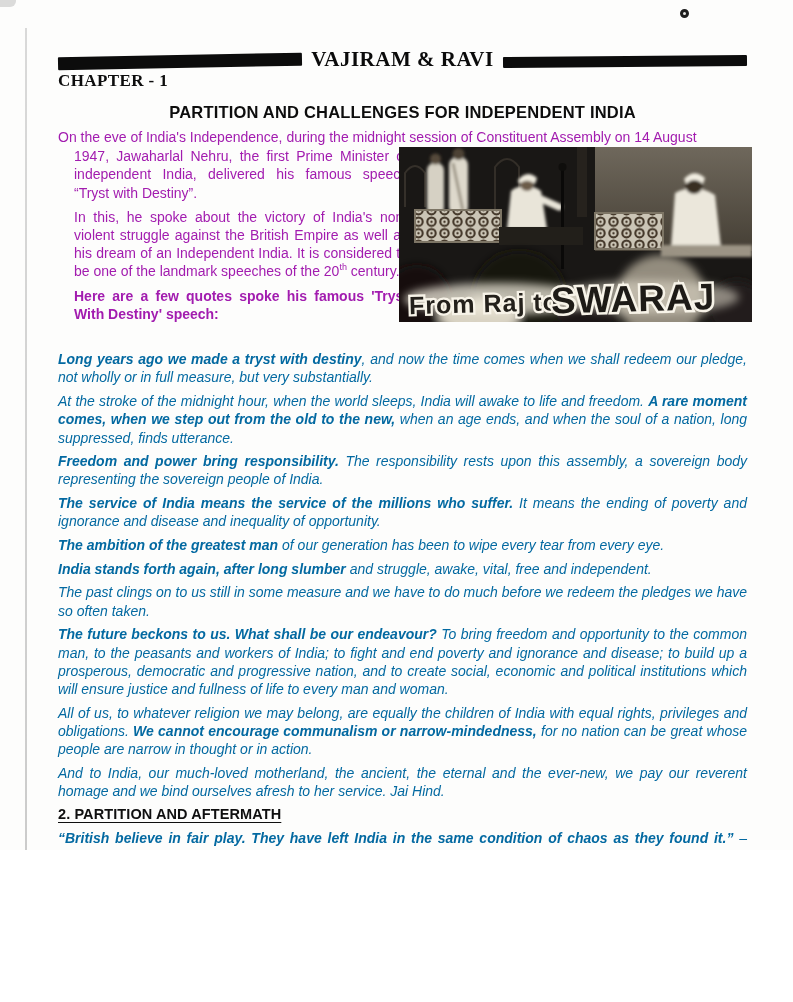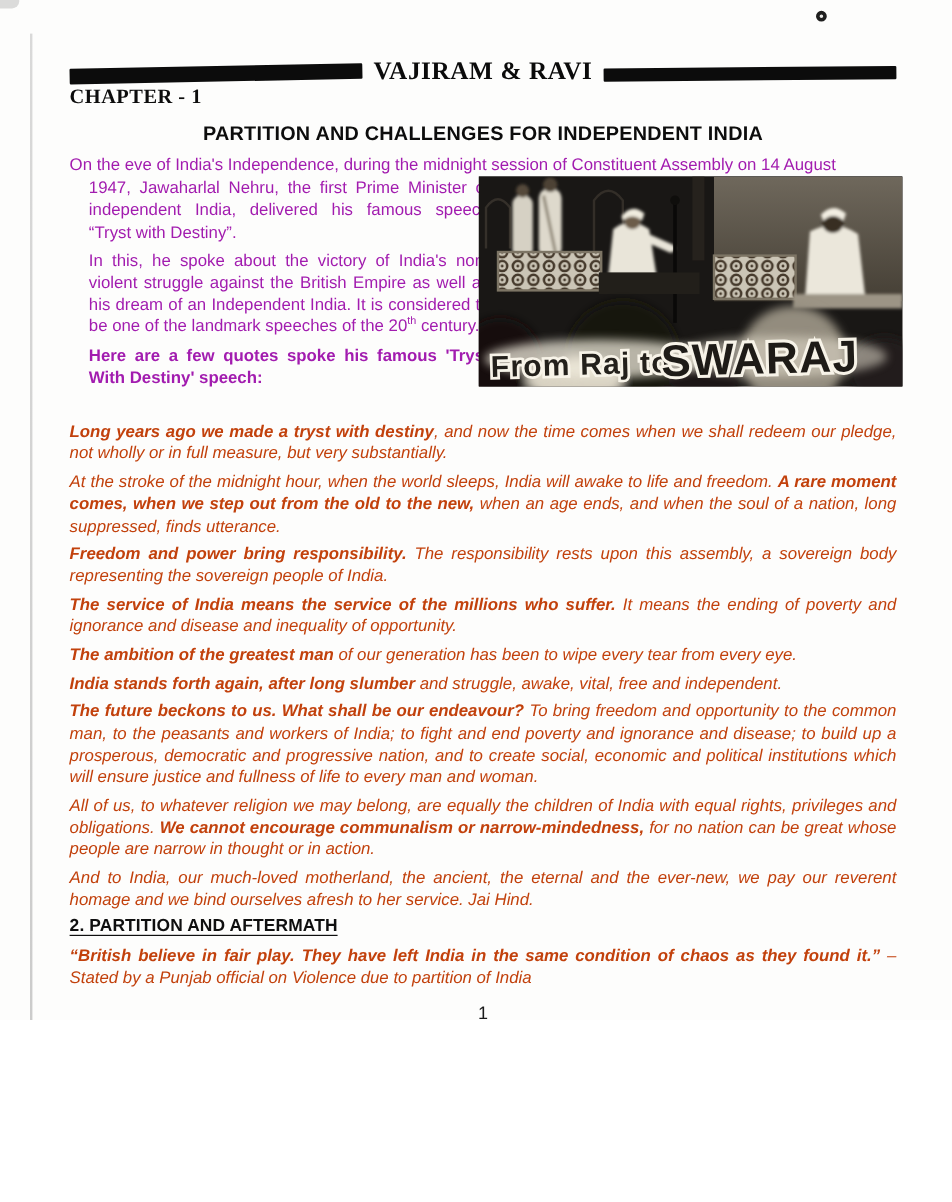--- a/index.html
+++ b/index.html
@@ -37,21 +37,21 @@
   
   .photo{position:absolute;left:341px;top:0;width:353px;height:175px;margin:0;background:#141311;}
   .photo svg{display:block;width:100%;height:100%;}
   .cap-s{font-family:"Liberation Sans",sans-serif;font-weight:bold;font-size:25px;fill:#23201b;
     stroke:#f7f3e8;stroke-width:4.5px;paint-order:stroke;letter-spacing:1px;}
   .cap-l{font-family:"Liberation Sans",sans-serif;font-weight:bold;font-size:37px;fill:#1e1b17;
     stroke:#f7f3e8;stroke-width:5px;paint-order:stroke;letter-spacing:1px;}
   
   .quotes{margin-top:7px;}
   .quote{font-style:italic;font-size:14px;line-height:18.2px;text-align:justify;
-    margin:0 0 5.5px;color:#c2410c;}
+    margin:0 0 5.5px;color:#0369a1;}
   .seg-b{font-weight:bold;}
   .partition-quote{margin-top:7px;}
   .page-number{text-align:center;font-size:15px;margin-top:12px;color:#1a1a1a;}
 </style>
 </head>
 <body>
 
 <div class="page">
   <div class="scan-corner"></div>
   <div class="scan-line-left"></div>
@@ -145,20 +145,21 @@
       </figure>
     </div>
 
     <div class="quotes">
         <p class="quote"><span class="seg-b">Long years ago we made a tryst with destiny</span><span class="seg-r">, and now the time comes when we shall redeem our pledge, not wholly or in full measure, but very substantially.</span></p>
         <p class="quote"><span class="seg-r">At the stroke of the midnight hour, when the world sleeps, India will awake to life and freedom. </span><span class="seg-b">A rare moment comes, when we step out from the old to the new,</span><span class="seg-r"> when an age ends, and when the soul of a nation, long suppressed, finds utterance.</span></p>
         <p class="quote"><span class="seg-b">Freedom and power bring responsibility.</span><span class="seg-r"> The responsibility rests upon this assembly, a sovereign body representing the sovereign people of India.</span></p>
         <p class="quote"><span class="seg-b">The service of India means the service of the millions who suffer.</span><span class="seg-r"> It means the ending of poverty and ignorance and disease and inequality of opportunity.</span></p>
         <p class="quote"><span class="seg-b">The ambition of the greatest man</span><span class="seg-r"> of our generation has been to wipe every tear from every eye.</span></p>
         <p class="quote"><span class="seg-b">India stands forth again, after long slumber</span><span class="seg-r"> and struggle, awake, vital, free and independent.</span></p>
+        <p class="quote"><span class="seg-r">The past clings on to us still in some measure and we have to do much before we redeem the pledges we have so often taken.</span></p>
         <p class="quote"><span class="seg-b">The future beckons to us. What shall be our endeavour?</span><span class="seg-r"> To bring freedom and opportunity to the common man, to the peasants and workers of India; to fight and end poverty and ignorance and disease; to build up a prosperous, democratic and progressive nation, and to create social, economic and political institutions which will ensure justice and fullness of life to every man and woman.</span></p>
         <p class="quote"><span class="seg-r">All of us, to whatever religion we may belong, are equally the children of India with equal rights, privileges and obligations. </span><span class="seg-b">We cannot encourage communalism or narrow-mindedness,</span><span class="seg-r"> for no nation can be great whose people are narrow in thought or in action.</span></p>
         <p class="quote"><span class="seg-r">And to India, our much-loved motherland, the ancient, the eternal and the ever-new, we pay our reverent homage and we bind ourselves afresh to her service. Jai Hind.</span></p>
       </div>
 
     <h2 class="sec-heading underline">2. PARTITION AND AFTERMATH</h2>
     <p class="quote partition-quote"><span class="seg-b">“British believe in fair play. They have left India in the same condition of chaos as they found it.”</span><span class="seg-r"> –Stated by a Punjab official on Violence due to partition of India</span></p>
 
     <div class="page-number">1</div>
   </div>

